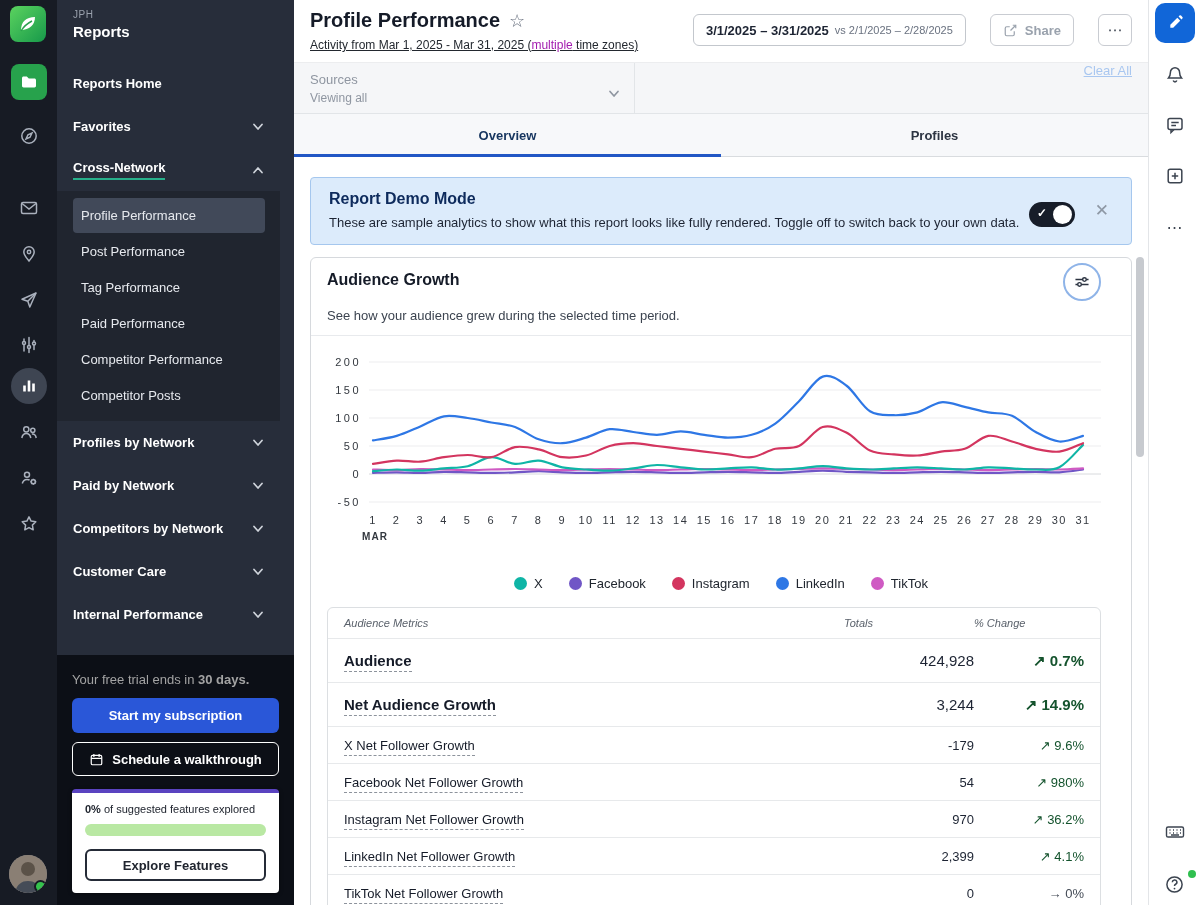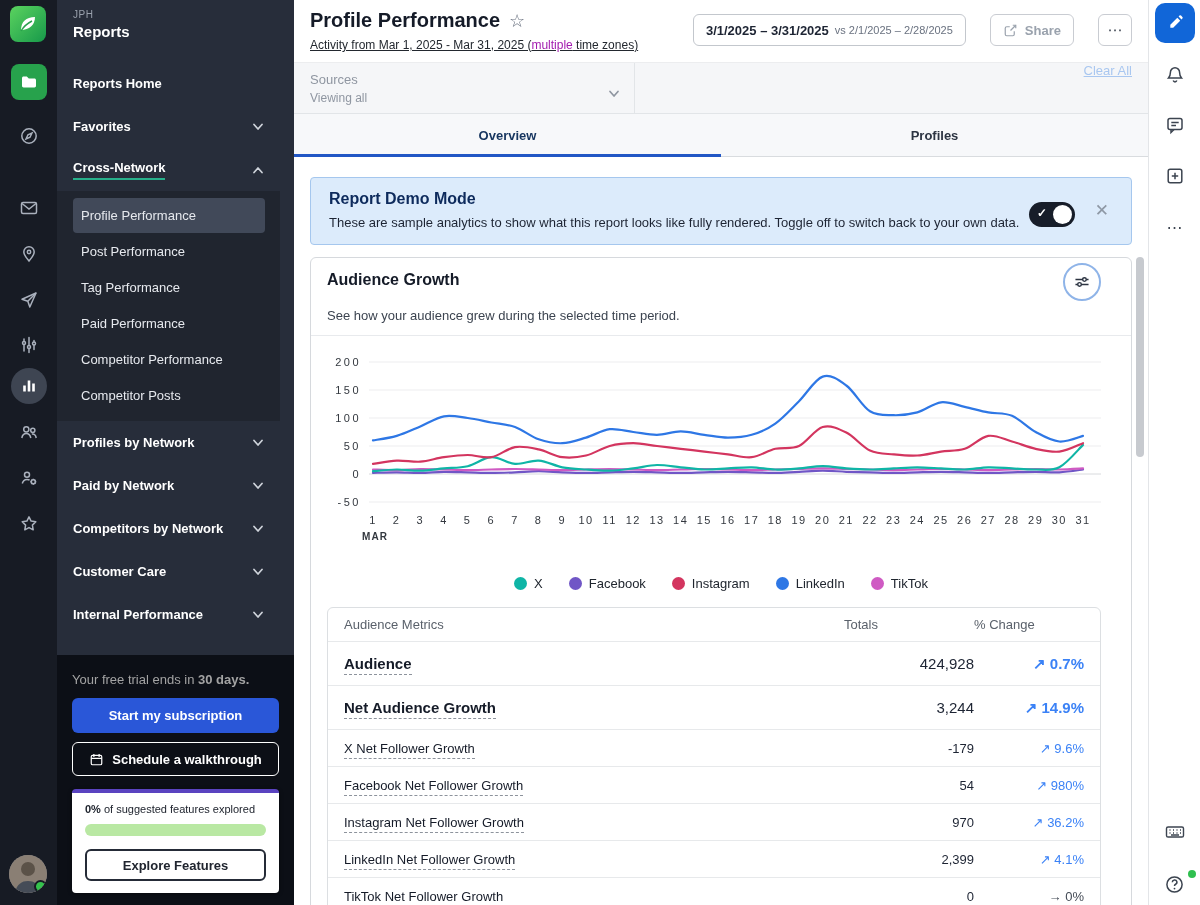--- a/index.html
+++ b/index.html
@@ -105,32 +105,32 @@
   .chart-wrap{border-top:1px solid #e8eaed;padding:14px 16px 0;}
   .ytick{font-size:11px;letter-spacing:2.5px;fill:#33383f;}
   .xtick{font-size:11px;letter-spacing:1.5px;fill:#33383f;}
   .xmon{font-size:10px;font-weight:700;letter-spacing:1px;fill:#33383f;}
 
   .legend{display:flex;justify-content:center;gap:26px;padding:4px 0 14px;align-items:center;}
   .legend-item{display:flex;align-items:center;gap:7px;font-size:13px;color:#20262f;cursor:pointer;}
   .legend-dot{width:13px;height:13px;border-radius:50%;}
 
   .mtable{margin:2px 30px 16px 16px;border:1px solid #dcdfe2;border-radius:6px;overflow:hidden;}
-  .mt-head{display:grid;grid-template-columns:1fr 130px 110px;padding:9px 16px;font-size:13px;
-        color:#5a616b;border-bottom:1px solid #e7e9eb;align-items:center;}
+  .mt-head{display:grid;grid-template-columns:1fr 130px 110px;padding:9px 16px;font-size:11px;
+        color:#5a616b;border-bottom:1px solid #e7e9eb;align-items:center;font-style:italic;}
   .mt-head .r{text-align:left;}
   .mt-row{display:grid;grid-template-columns:1fr 130px 110px;align-items:center;padding:0 16px;
         height:37px;border-bottom:1px solid #e7e9eb;font-size:13px;color:#151b28;}
   .mt-row:last-child{border-bottom:none;}
   .mt-row.big{height:44px;}
   .mt-label-text{border-bottom:1px dashed #8d939c;padding-bottom:2px;cursor:pointer;}
   .mt-row.big .mt-label-text{font-weight:700;font-size:15px;}
   .mt-total{text-align:right;color:#1d2433;}
   .mt-row.big .mt-total{font-size:15px;}
-  .mt-change{text-align:right;color:#3b82f6;cursor:pointer;}
+  .mt-change{text-align:right;color:#14532d;cursor:pointer;}
   .mt-row.big .mt-change{font-size:15px;font-weight:700;}
   .mt-change.flat{color:#454c57;}
 
   .vscroll{position:absolute;right:4px;top:94px;width:8px;height:200px;background:#c7cacf;
         border-radius:4px;cursor:pointer;}
 
   
   .right-rail{position:absolute;right:0;top:0;width:52px;height:905px;background:#fff;
         border-left:1px solid #e3e5e8;z-index:6;}
   .compose{position:absolute;top:3px;left:50%;transform:translateX(-50%);width:40px;height:40px;

